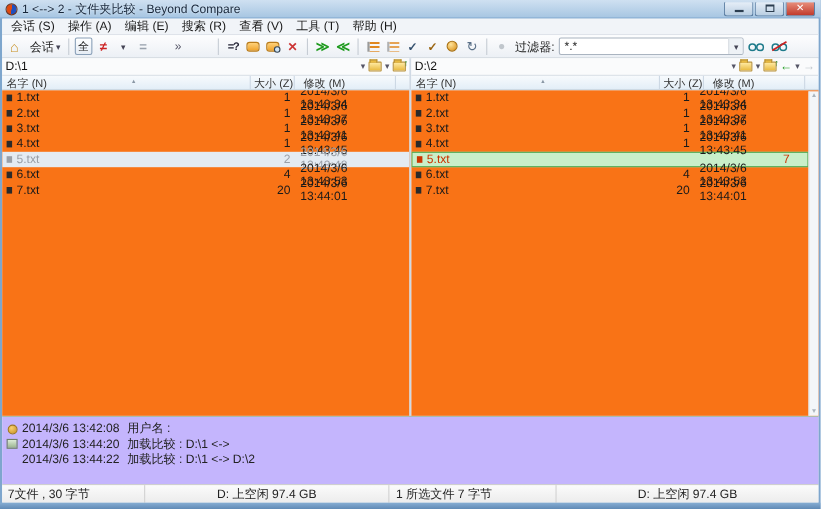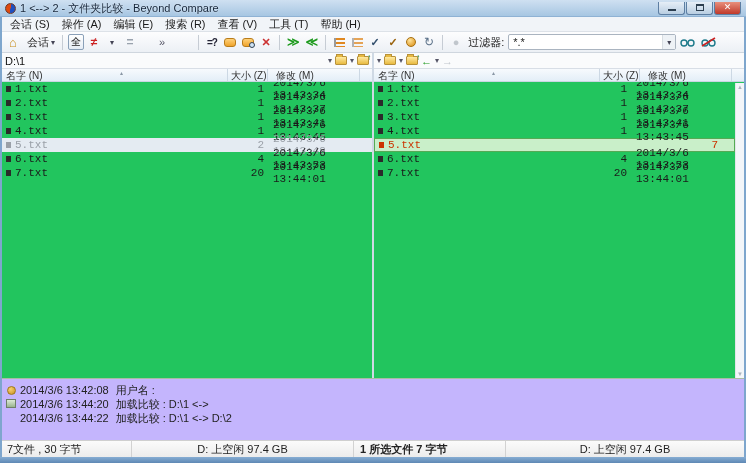--- a/index.html
+++ b/index.html
@@ -92,21 +92,21 @@
     font-size:8px; color:#1d7a1d; font-weight:bold; }
   .pi-back { color:#1d9a1d; font-weight:bold; font-size:11px; }
   .pi-fwd { color:#c0c6cc; font-weight:bold; font-size:11px; }
   .colhdr { height:13px; display:flex; background:linear-gradient(#f7fafd,#e3eef7);
     border-bottom:1px solid #c9d6e2; font-size:10px; color:#333; position:relative; }
   .h-name { flex:1; padding-left:4px; border-right:1px solid #ccd8e4; position:relative; }
   .h-size { width:40px; padding-left:3px; border-right:1px solid #ccd8e4; }
   .h-mod { width:92px; padding-left:8px; border-right:1px solid #ccd8e4; }
   .h-tail { width:12px; }
   .sort-arrow { position:absolute; left:118px; top:0; font-size:6px; color:#8a97a5; }
-  .rows { flex:1; background:#22c55e; overflow:hidden;font-family:Liberation Mono, monospace; }
+  .rows { flex:1; background:#f97316; overflow:hidden; }
   .row { height:14px; display:flex; align-items:center; }
   .c-name { flex:1; padding-left:4px; display:flex; align-items:center; overflow:hidden; }
   .bullet { width:5px; height:6px; background:#2a2a2a; margin-right:4px; flex:none; }
   .c-size { width:40px; text-align:right; padding-right:4px; }
   .c-mod { width:92px; padding-left:5px; }
   .c-tail { width:12px; }
   .row.older { background:#e4ebf2; color:#9aa0a8; }
   .row.older .bullet { background:#9aa0a8; }
   .row.newer { background:#c9efc9; border:1px solid #55aa55; color:#cc3300; }
   .row.newer .bullet { background:#cc3300; }
@@ -127,21 +127,21 @@
     border:1px solid #6e7f68; }
   .log-lines { flex:1; line-height:14px; color:#222; }
   .log-line .time { margin-right:7px; }
 
   
   .statusbar { height:17px; background:linear-gradient(#fbfbfb,#ececec);
     border-top:1px solid #cfcfcf; display:flex; align-items:center; color:#222; }
   .status-sec { height:100%; display:flex; align-items:center; border-right:1px solid #d2d2d2; }
   .status-sec:nth-child(1) { width:130px; padding-left:5px; }
   .status-sec:nth-child(2) { width:222px; justify-content:center; }
-  .status-sec:nth-child(3) { width:152px; padding-left:6px;font-weight:bold; }
+  .status-sec:nth-child(3) { width:152px; padding-left:6px; }
   .status-sec:nth-child(4) { flex:1; justify-content:center; border-right:none; }
 </style>
 </head>
 <body>
 
 <div class="titlebar">
   <span class="app-icon"></span>
   <span class="title-text">1 &lt;--&gt; 2 - 文件夹比较 - Beyond Compare</span>
   <div class="win-controls">
     <div class="win-btn">
@@ -337,20 +337,21 @@
             <span class="c-mod">2014/3/6 13:44:01</span>
             <span class="c-tail"></span>
           </div>
         </div>
     </div>
 
     <div class="splitter"></div>
 
     <div class="pane right">
       <div class="pathbar">
+        <span class="path-text">D:\2</span>
         <span class="path-icons">
           <span class="pi-chev">▾</span>
           <span class="folder"></span>
           <span class="pi-chev">▾</span>
           <span class="folder up"></span>
           <span class="pi-back">←</span>
           <span class="pi-chev">▾</span>
           <span class="pi-fwd">→</span>
         </span>
       </div>

